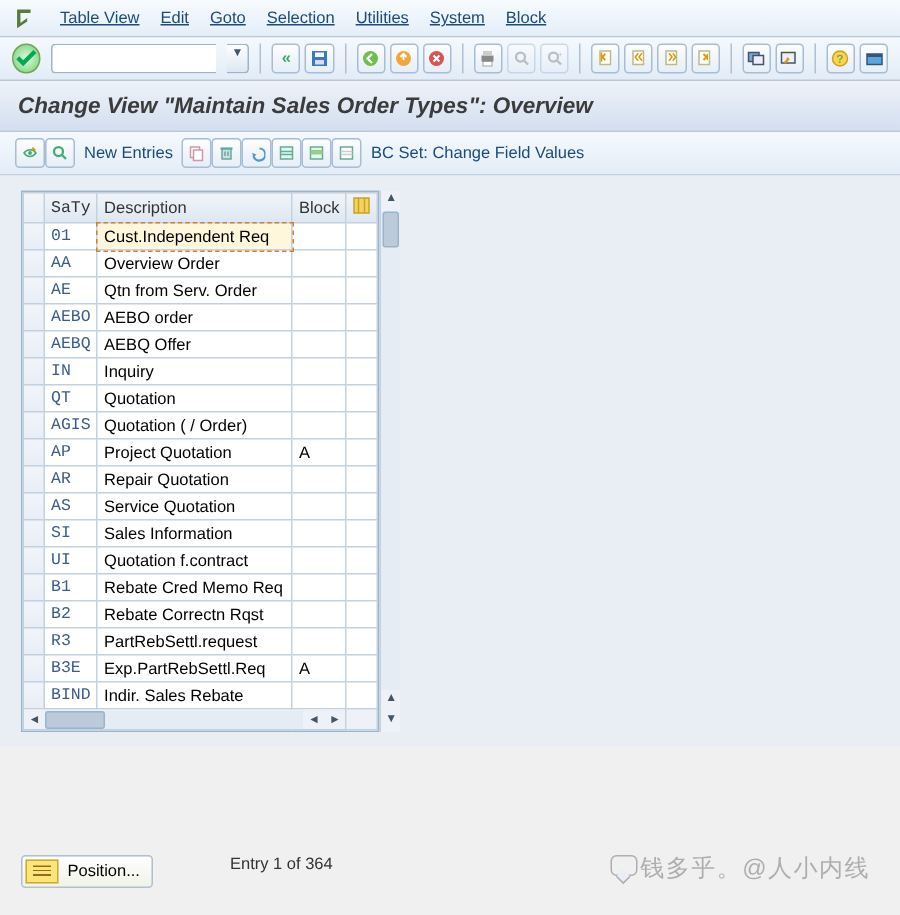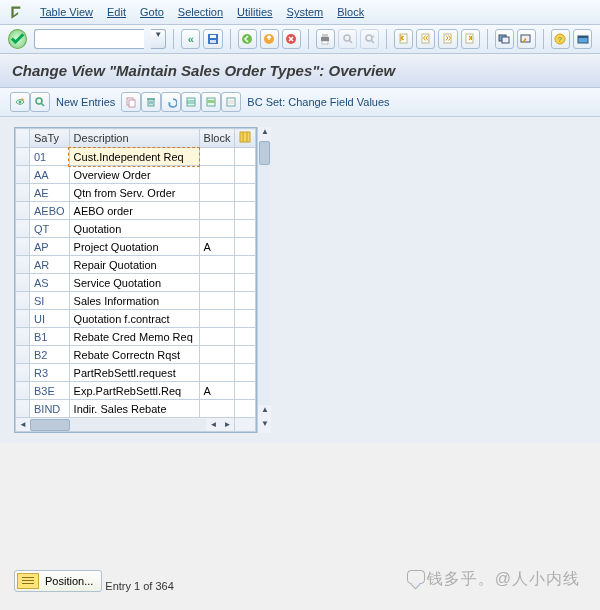--- a/index.html
+++ b/index.html
@@ -115,21 +115,21 @@
   }
   .grid th {
     background: linear-gradient(#f1f5fa,#dde6f1);
     color: #333;
     font-weight: normal;
   }
   .grid .rowhead {
     background: linear-gradient(#f1f5fa,#e8eef6);
     width: 14px;
   }
-  .col-saty { width: 34px; font-family: Liberation Sans, sans-serif; color:#3b5b8a;}
+  .col-saty { width: 34px; font-family: Liberation Mono, monospace; color:#3b5b8a;}
   .col-desc { width: 130px; }
   .col-block { width: 34px; }
   .col-cfg { width: 18px; background: linear-gradient(#f1f5fa,#dde6f1);}
   .selected-cell {
     background: #fff7dc !important;
     outline: 1px dashed #d08030;
   }
   .vscroll {
     width: 14px;
     background: #e6ecf4;
@@ -142,35 +142,35 @@
   }
   .vscroll .arr { position:absolute; left:0; right:0; height:14px; text-align:center; font-size:8px; color:#456; background:#eef2f8;}
   .vscroll .arr.top{top:0;} .vscroll .arr.bot{bottom:0;}
   .hscroll-row td { background:#eef2f8; height:14px; padding:0;}
   .hscroll-track { height:12px; background:#e6ecf4; position:relative; margin:0 14px;}
   .hscroll-track .thumb{position:absolute; left:0; width:40px; top:0; bottom:0; background:#bccad9; border:1px solid #9ab4cc; border-radius:2px;}
   .hscroll-arr{position:absolute; width:14px; top:0; bottom:0; display:flex;align-items:center;justify-content:center; font-size:8px; color:#456; background:#eef2f8;}
   .footer {
     position: absolute;
     left: 14px; right: 14px; bottom: 18px;
-    display: flex; align-items:flex-end; gap: 3px;
+    display: flex; align-items:flex-start; gap: 18px;
   }
   .pos-btn {
     display:flex; align-items:center; gap:6px;
     border: 1px solid #b0c0d0;
     background: linear-gradient(#fefefe,#f0f3e7);
     padding: 2px 8px 2px 2px;
     border-radius: 3px;
     cursor:pointer;
   }
   .pos-icon{
     width:22px; height:16px; background:#ffe47a; border:1px solid #caa93a; position:relative;
   }
   .pos-icon::after{content:""; position:absolute; inset:3px 4px; background:repeating-linear-gradient(#8a7020,#8a7020 1px, transparent 1px, transparent 3px);}
-  .entry-label { color:#333; }
+  .entry-label { color:#333;margin-left:33px; }
   .watermark {
     position:absolute; right:20px; bottom:20px;
     font-size: 16px; color: rgba(120,120,120,0.55);
     font-family: "MS Gothic","SimSun",sans-serif;
     letter-spacing: 1px;
     pointer-events:none;
   }
   .wm-bubble{display:inline-block;width:18px;height:14px;border:1.5px solid rgba(120,120,120,0.55);border-radius:4px;position:relative;margin-right:2px;}
   .wm-bubble::after{content:"";position:absolute;left:4px;bottom:-5px;width:6px;height:6px;border-left:1.5px solid rgba(120,120,120,0.55);border-bottom:1.5px solid rgba(120,120,120,0.55);transform:rotate(-45deg);background:#e9eef4;}
 </style>
@@ -406,22 +406,43 @@
             </tr>
             <tr>
               <td class="rowhead"></td>
               <td class="col-saty">AEBO</td>
               <td class="col-desc ">AEBO order</td>
               <td class="col-block"></td>
               <td class="col-cfg"></td>
             </tr>
             <tr>
               <td class="rowhead"></td>
+              <td class="col-saty">AEBQ</td>
+              <td class="col-desc ">AEBQ Offer</td>
+              <td class="col-block"></td>
+              <td class="col-cfg"></td>
+            </tr>
+            <tr>
+              <td class="rowhead"></td>
+              <td class="col-saty">IN</td>
+              <td class="col-desc ">Inquiry</td>
+              <td class="col-block"></td>
+              <td class="col-cfg"></td>
+            </tr>
+            <tr>
+              <td class="rowhead"></td>
               <td class="col-saty">QT</td>
               <td class="col-desc ">Quotation</td>
+              <td class="col-block"></td>
+              <td class="col-cfg"></td>
+            </tr>
+            <tr>
+              <td class="rowhead"></td>
+              <td class="col-saty">AGIS</td>
+              <td class="col-desc ">Quotation ( / Order)</td>
               <td class="col-block"></td>
               <td class="col-cfg"></td>
             </tr>
             <tr>
               <td class="rowhead"></td>
               <td class="col-saty">AP</td>
               <td class="col-desc ">Project Quotation</td>
               <td class="col-block">A</td>
               <td class="col-cfg"></td>
             </tr>

